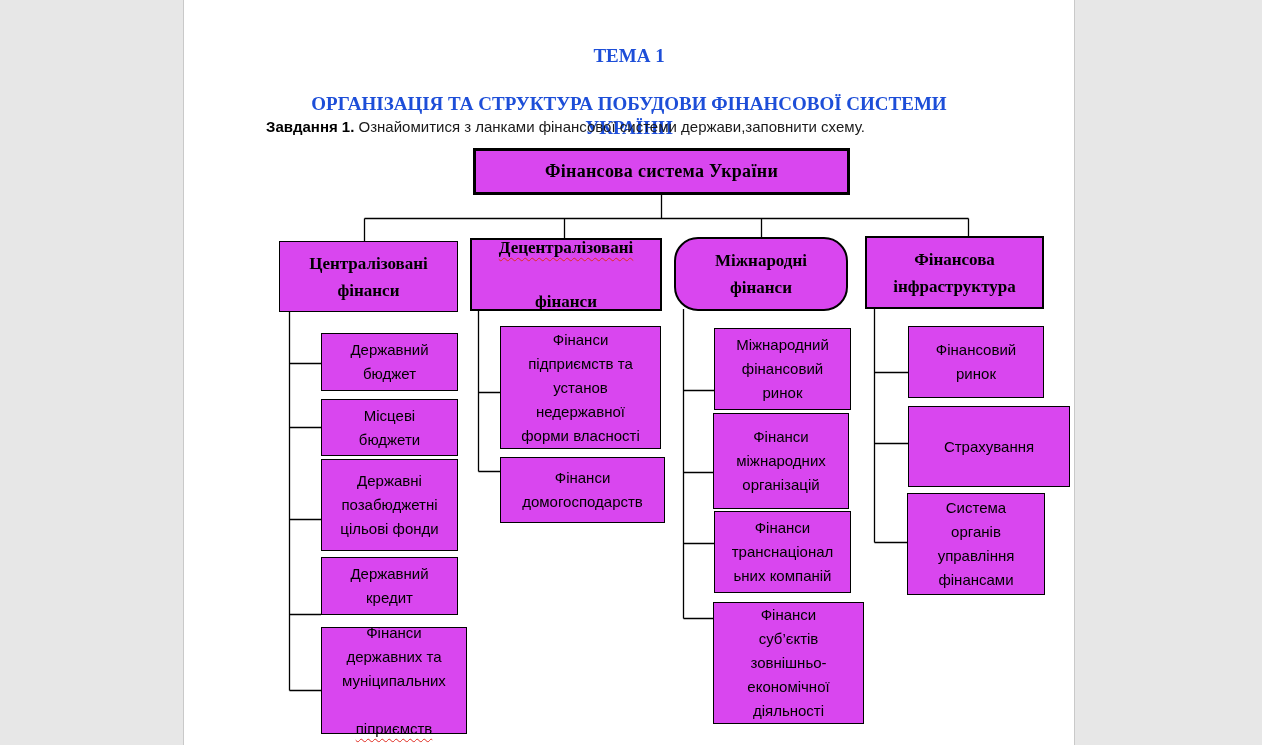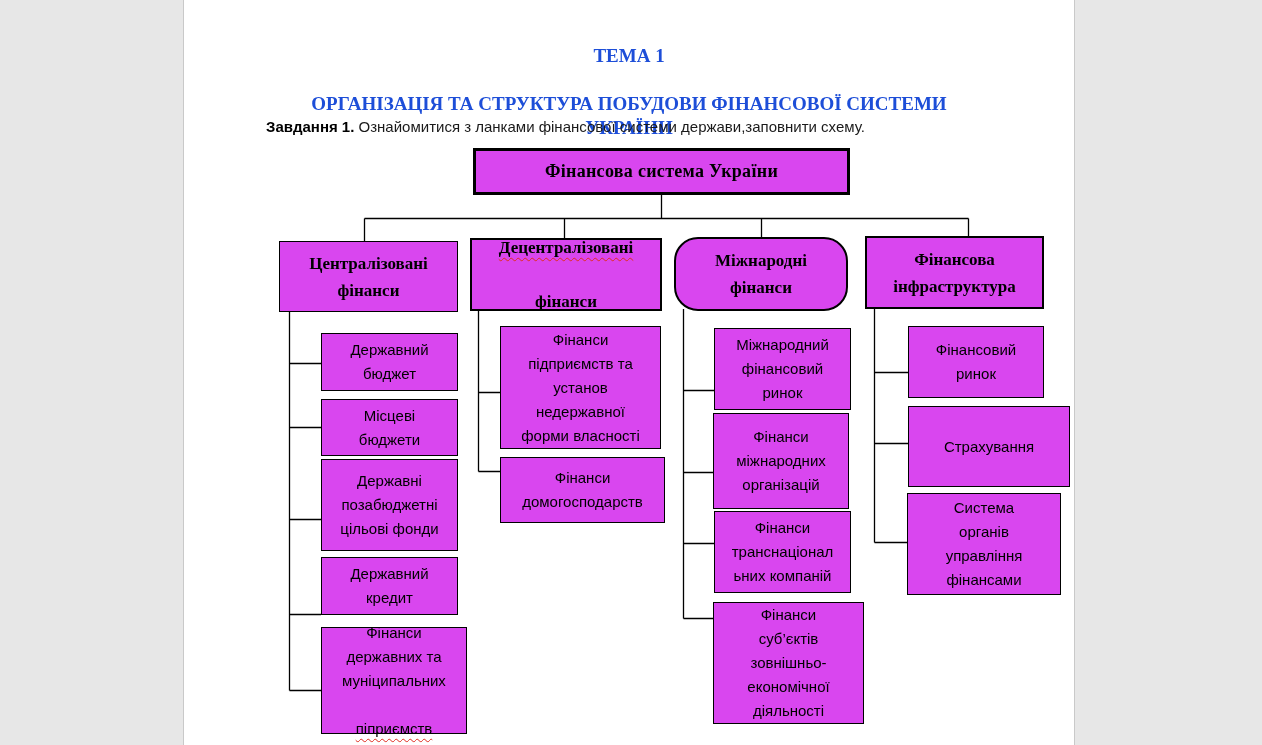--- a/index.html
+++ b/index.html
@@ -165,20 +165,20 @@
 діяльності</span>
   </div>
 
   <div class="box box-child" style="left:724px;top:326px;width:136px;height:72px;">
     <span>Фінансовий
 ринок</span>
   </div>
   <div class="box box-child" style="left:724px;top:406px;width:162px;height:81px;">
     <span>Страхування</span>
   </div>
-  <div class="box box-child" style="left:723px;top:493px;width:154px;height:102px;">
+  <div class="box box-child" style="left:723px;top:493px;width:138px;height:102px;">
     <span>Система
 органів
 управління
 фінансами</span>
   </div>
 
 </div>
 
 </body></html>

